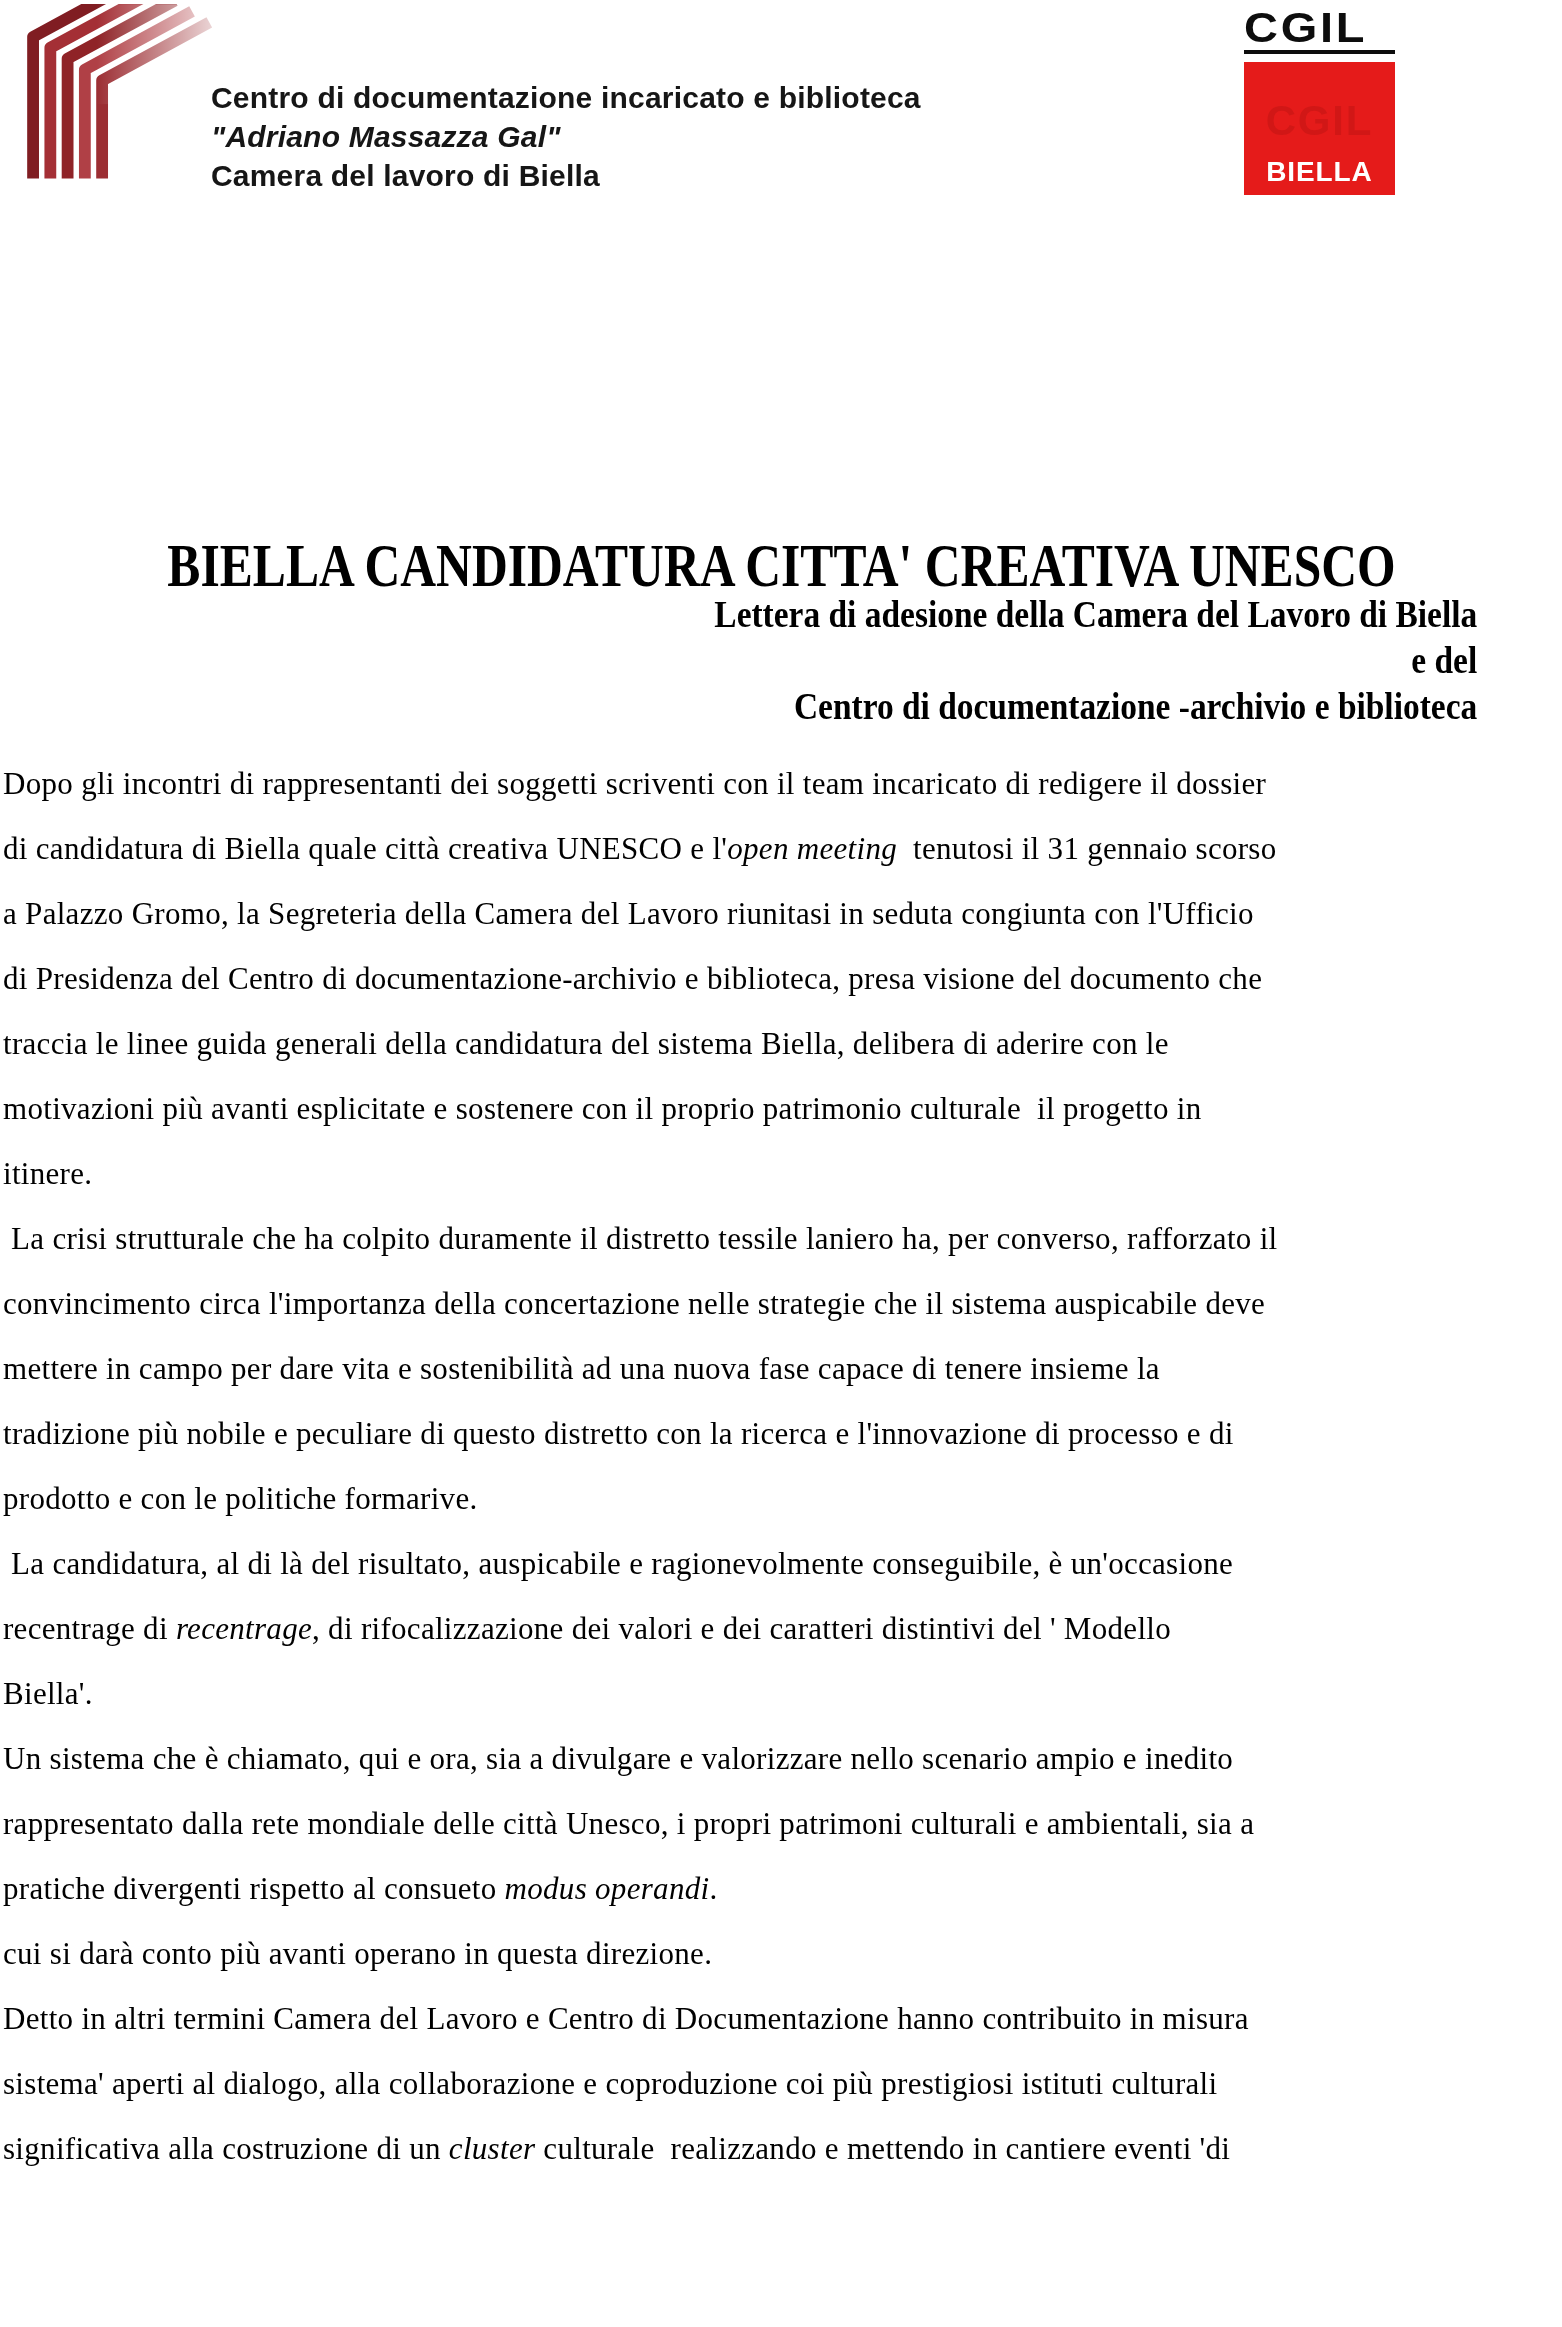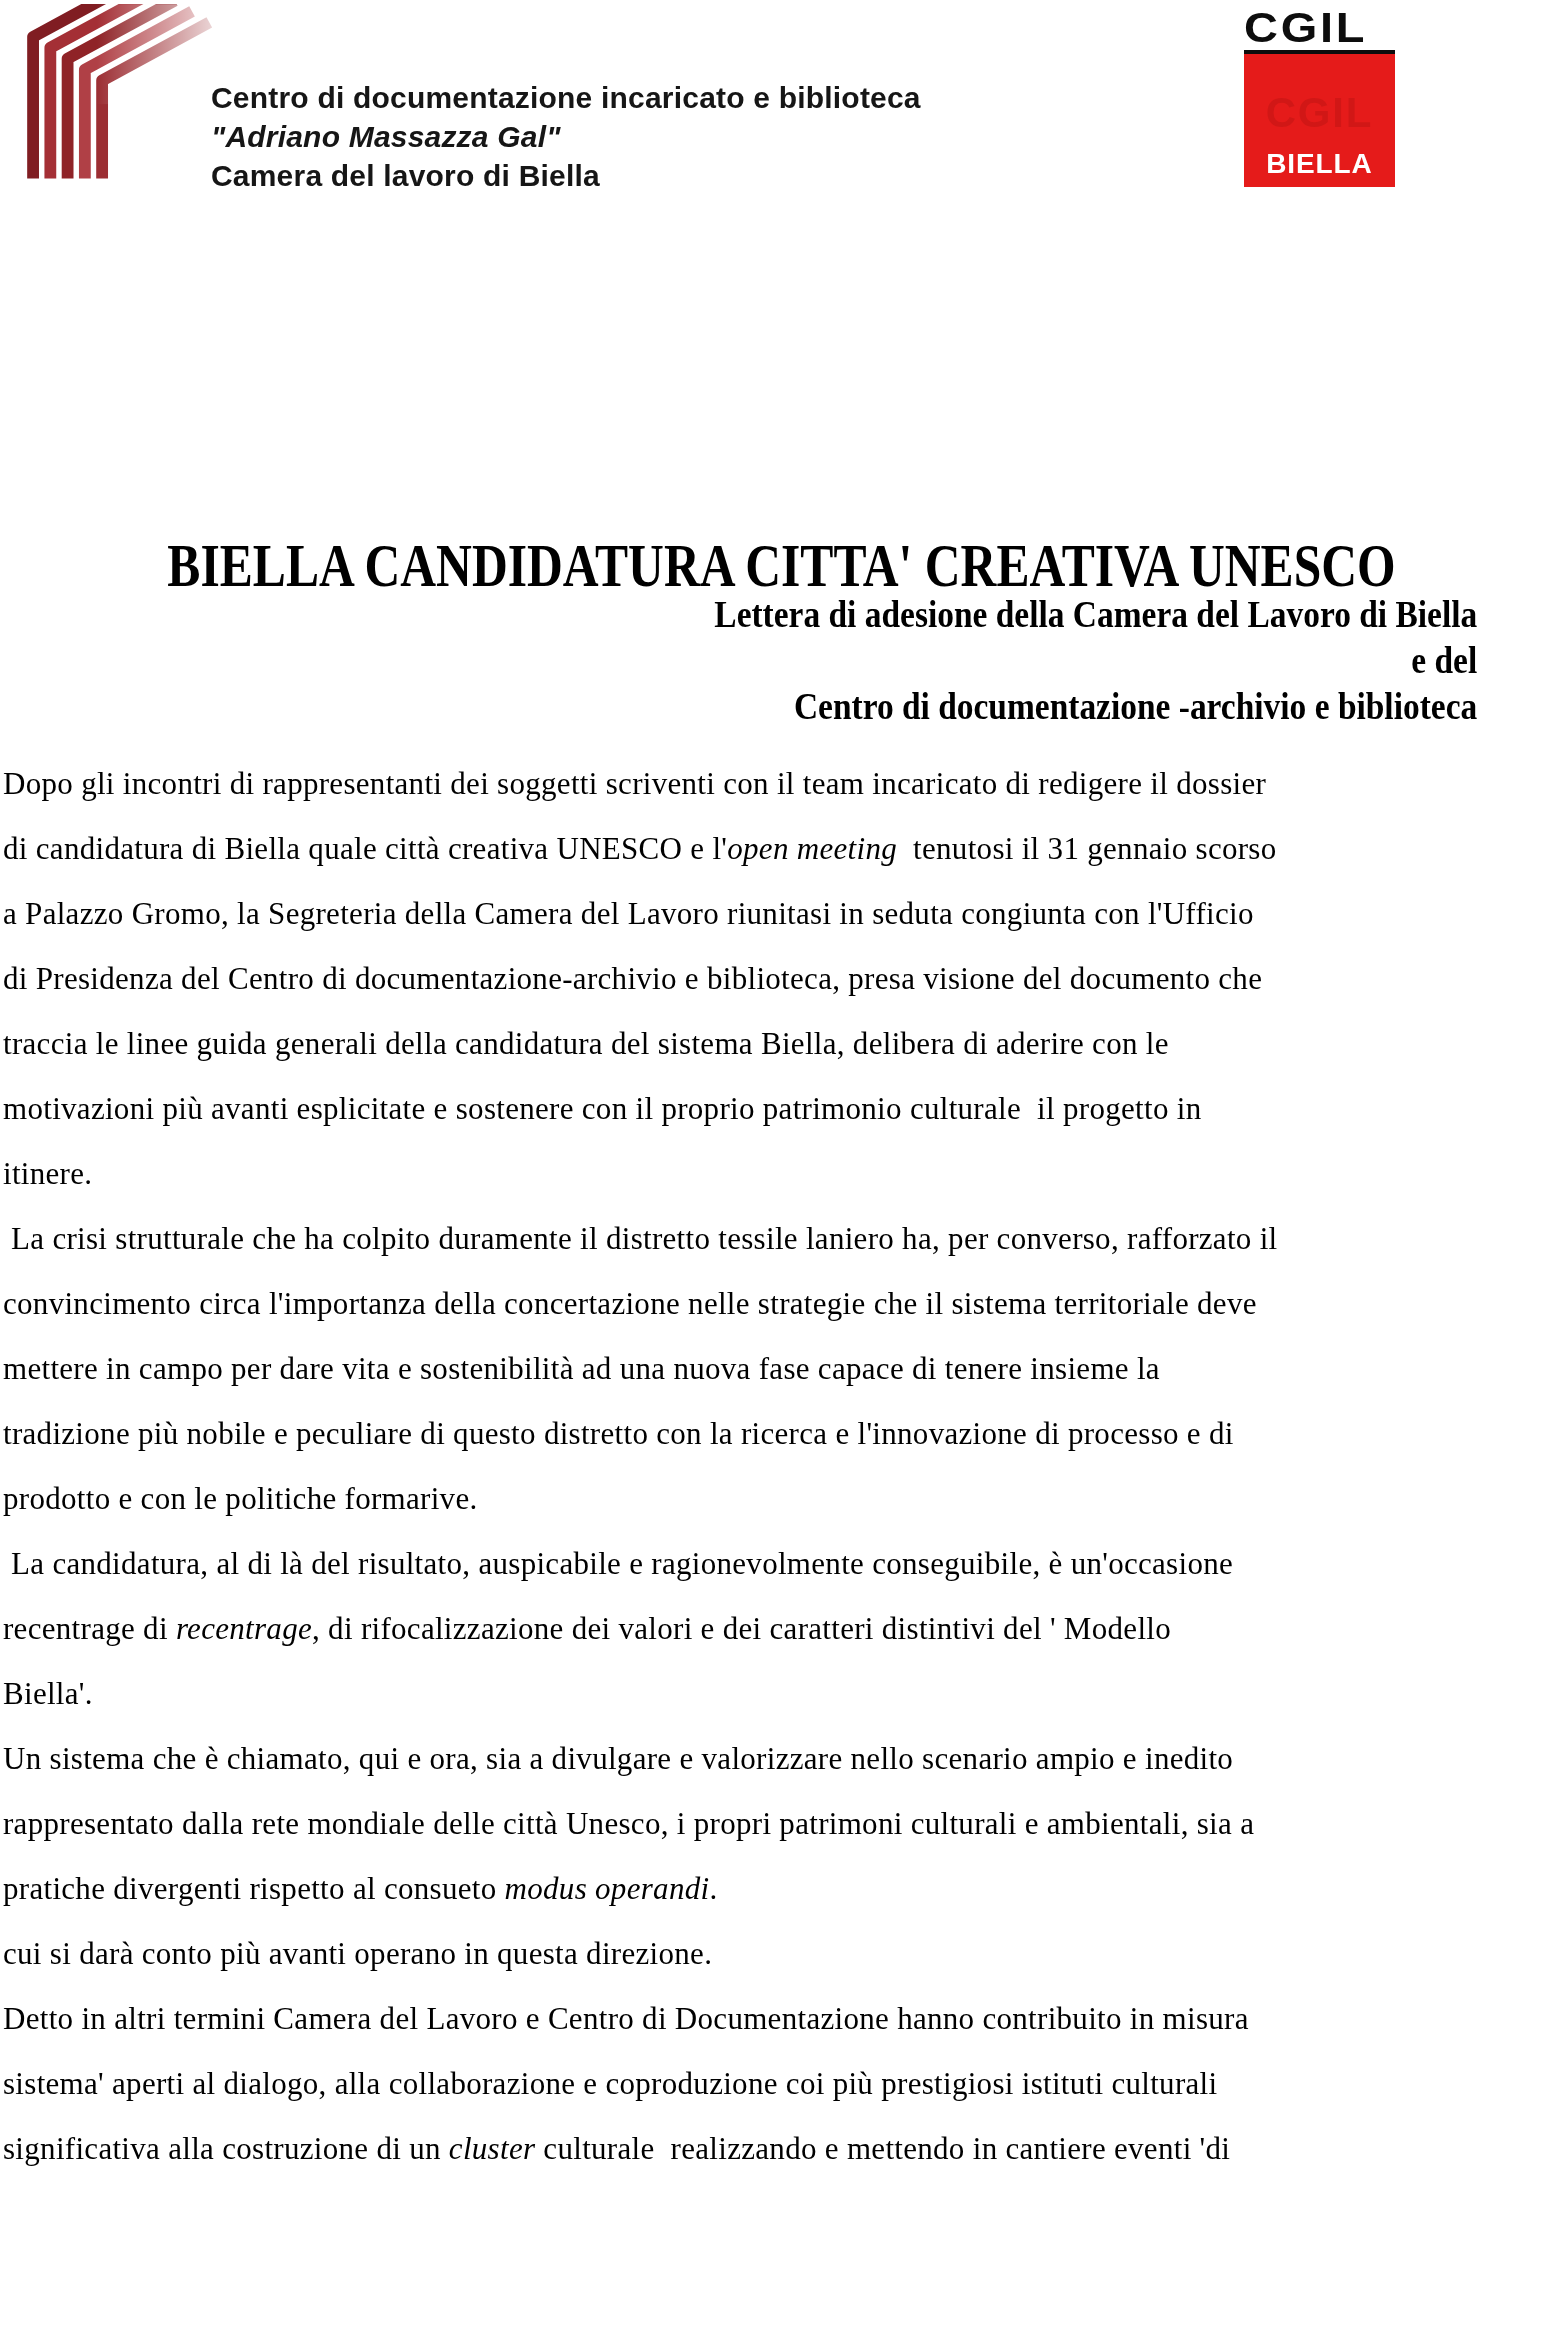--- a/index.html
+++ b/index.html
@@ -21,21 +21,21 @@
   .org-line2 { font-style:italic; }
 
   .cgil { position:absolute; left:1244px; top:9px; width:151px; }
   .cgil-wordmark {
     font-family:"Liberation Sans", sans-serif; font-weight:900;
     font-size:47px; line-height:40px; letter-spacing:2.7px; color:#0d0d0d;
     transform:scaleY(0.92); transform-origin:left top; text-align:left;
   }
   .cgil-rule { height:4.5px; background:#0d0d0d; margin-top:0.9px; }
   .cgil-square {
-    position:relative; margin-top:0; width:151px; height:133px;
+    position:relative; margin-top:8px; width:151px; height:133px;
     background:#e51b1a;
   }
   .cgil-watermark {
     position:absolute; left:0; right:0; top:44%; transform:translateY(-50%);
     text-align:center; font-family:"Liberation Sans", sans-serif;
     font-weight:900; font-size:42px; letter-spacing:1.8px;
     color:#c11513; opacity:0.55;
   }
   .cgil-region {
     position:absolute; left:0; right:0; bottom:7.3px; text-align:center;
@@ -123,21 +123,21 @@
       <div class="body-line"><span class="run">di Presidenza del Centro di documentazione-archivio e biblioteca, presa visione del documento che</span></div>
 
       <div class="body-line"><span class="run">traccia le linee guida generali della candidatura del sistema Biella, delibera di aderire con le</span></div>
 
       <div class="body-line"><span class="run">motivazioni più avanti esplicitate e sostenere con il proprio patrimonio culturale  il progetto in</span></div>
 
       <div class="body-line"><span class="run">itinere.</span></div>
 
       <div class="body-line"><span class="run"> La crisi strutturale che ha colpito duramente il distretto tessile laniero ha, per converso, rafforzato il</span></div>
 
-      <div class="body-line"><span class="run">convincimento circa l'importanza della concertazione nelle strategie che il sistema territoriale deve</span></div>
+      <div class="body-line"><span class="run">convincimento circa l'importanza della concertazione nelle strategie che il sistema auspicabile deve</span></div>
 
       <div class="body-line"><span class="run">mettere in campo per dare vita e sostenibilità ad una nuova fase capace di tenere insieme la</span></div>
 
       <div class="body-line"><span class="run">tradizione più nobile e peculiare di questo distretto con la ricerca e l'innovazione di processo e di</span></div>
 
       <div class="body-line"><span class="run">prodotto e con le politiche formarive.</span></div>
 
       <div class="body-line"><span class="run"> La candidatura, al di là del risultato, auspicabile e ragionevolmente conseguibile, è un'occasione</span></div>
 
       <div class="body-line"><span class="run">recentrage di </span><span class="run it">recentrage</span><span class="run">, di rifocalizzazione dei valori e dei caratteri distintivi del ' Modello</span></div>

